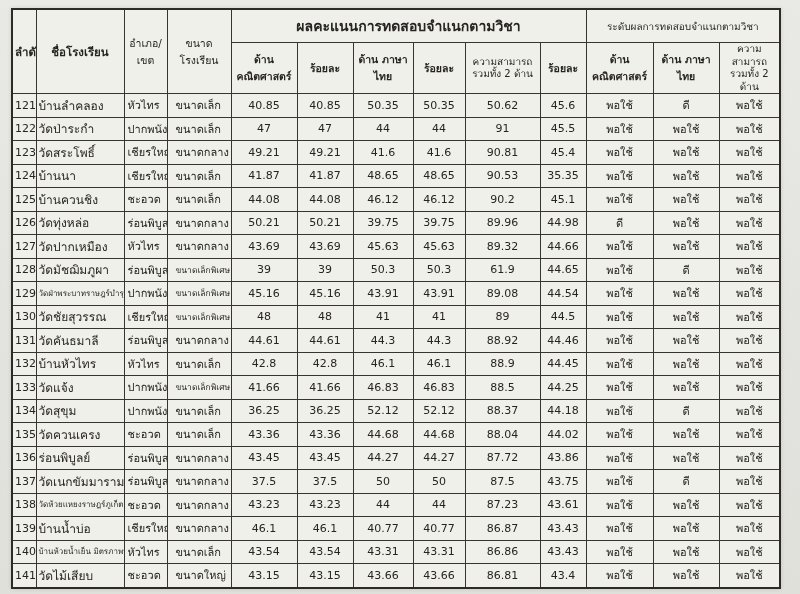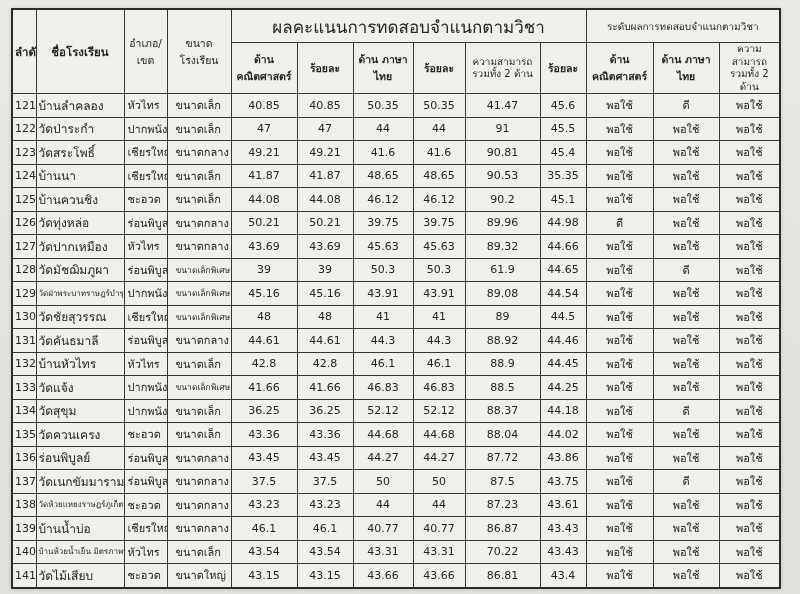--- a/index.html
+++ b/index.html
@@ -19,21 +19,21 @@
   th,td{
     border:1px solid #38352f;
     padding:0 2px;
     overflow:hidden;
     vertical-align:middle;
   }
   table{border:2px solid #2e2b26;}
   thead tr.h1 th{height:32px;}
   thead tr.h2 th{height:41px;}
   tbody td{height:22.5px;}
-  .group{font-size:17px;font-weight:normal;text-align:center;}
+  .group{font-size:14px;font-weight:bold;text-align:center;}
   .group-sm{font-size:10px;font-weight:normal;}
   .head-main{font-size:11.5px;font-weight:bold;text-align:center;}
   .sub{font-size:10.5px;font-weight:normal;text-align:center;}
   .sub-bold{font-weight:bold;}
   .small-head{font-size:10px;line-height:1.25;}
   .c-no{text-align:center;font-size:11px;}
   .c-school{text-align:left;font-size:12px;white-space:nowrap;}
   .c-school.xs{font-size:8px;}
   .c-district{text-align:left;font-size:11px;padding-left:3px;white-space:nowrap;margin-top:12px;}
   .c-size{text-align:left;font-size:11px;padding-left:8px;white-space:nowrap;}
@@ -84,21 +84,21 @@
   <tbody>
       <tr>
     <td class="c-no">121</td>
     <td class="c-school">บ้านลำคลอง</td>
     <td class="c-district">หัวไทร</td>
     <td class="c-size">ขนาดเล็ก</td>
     <td class="c-num">40.85</td>
     <td class="c-num">40.85</td>
     <td class="c-num">50.35</td>
     <td class="c-num">50.35</td>
-    <td class="c-num">41.47</td>
+    <td class="c-num">50.62</td>
     <td class="c-num">45.6</td>
     <td class="c-lvl">พอใช้</td>
     <td class="c-lvl">ดี</td>
     <td class="c-lvl">พอใช้</td>
   </tr>
       <tr>
     <td class="c-no">122</td>
     <td class="c-school">วัดป่าระกำ</td>
     <td class="c-district">ปากพนัง</td>
     <td class="c-size">ขนาดเล็ก</td>
@@ -369,21 +369,21 @@
   </tr>
       <tr>
     <td class="c-no">140</td>
     <td class="c-school xs">บ้านห้วยน้ำเย็น มิตรภาพที่112</td>
     <td class="c-district">หัวไทร</td>
     <td class="c-size">ขนาดเล็ก</td>
     <td class="c-num">43.54</td>
     <td class="c-num">43.54</td>
     <td class="c-num">43.31</td>
     <td class="c-num">43.31</td>
-    <td class="c-num">70.22</td>
+    <td class="c-num">86.86</td>
     <td class="c-num">43.43</td>
     <td class="c-lvl">พอใช้</td>
     <td class="c-lvl">พอใช้</td>
     <td class="c-lvl">พอใช้</td>
   </tr>
       <tr>
     <td class="c-no">141</td>
     <td class="c-school">วัดไม้เสียบ</td>
     <td class="c-district">ชะอวด</td>
     <td class="c-size">ขนาดใหญ่</td>

